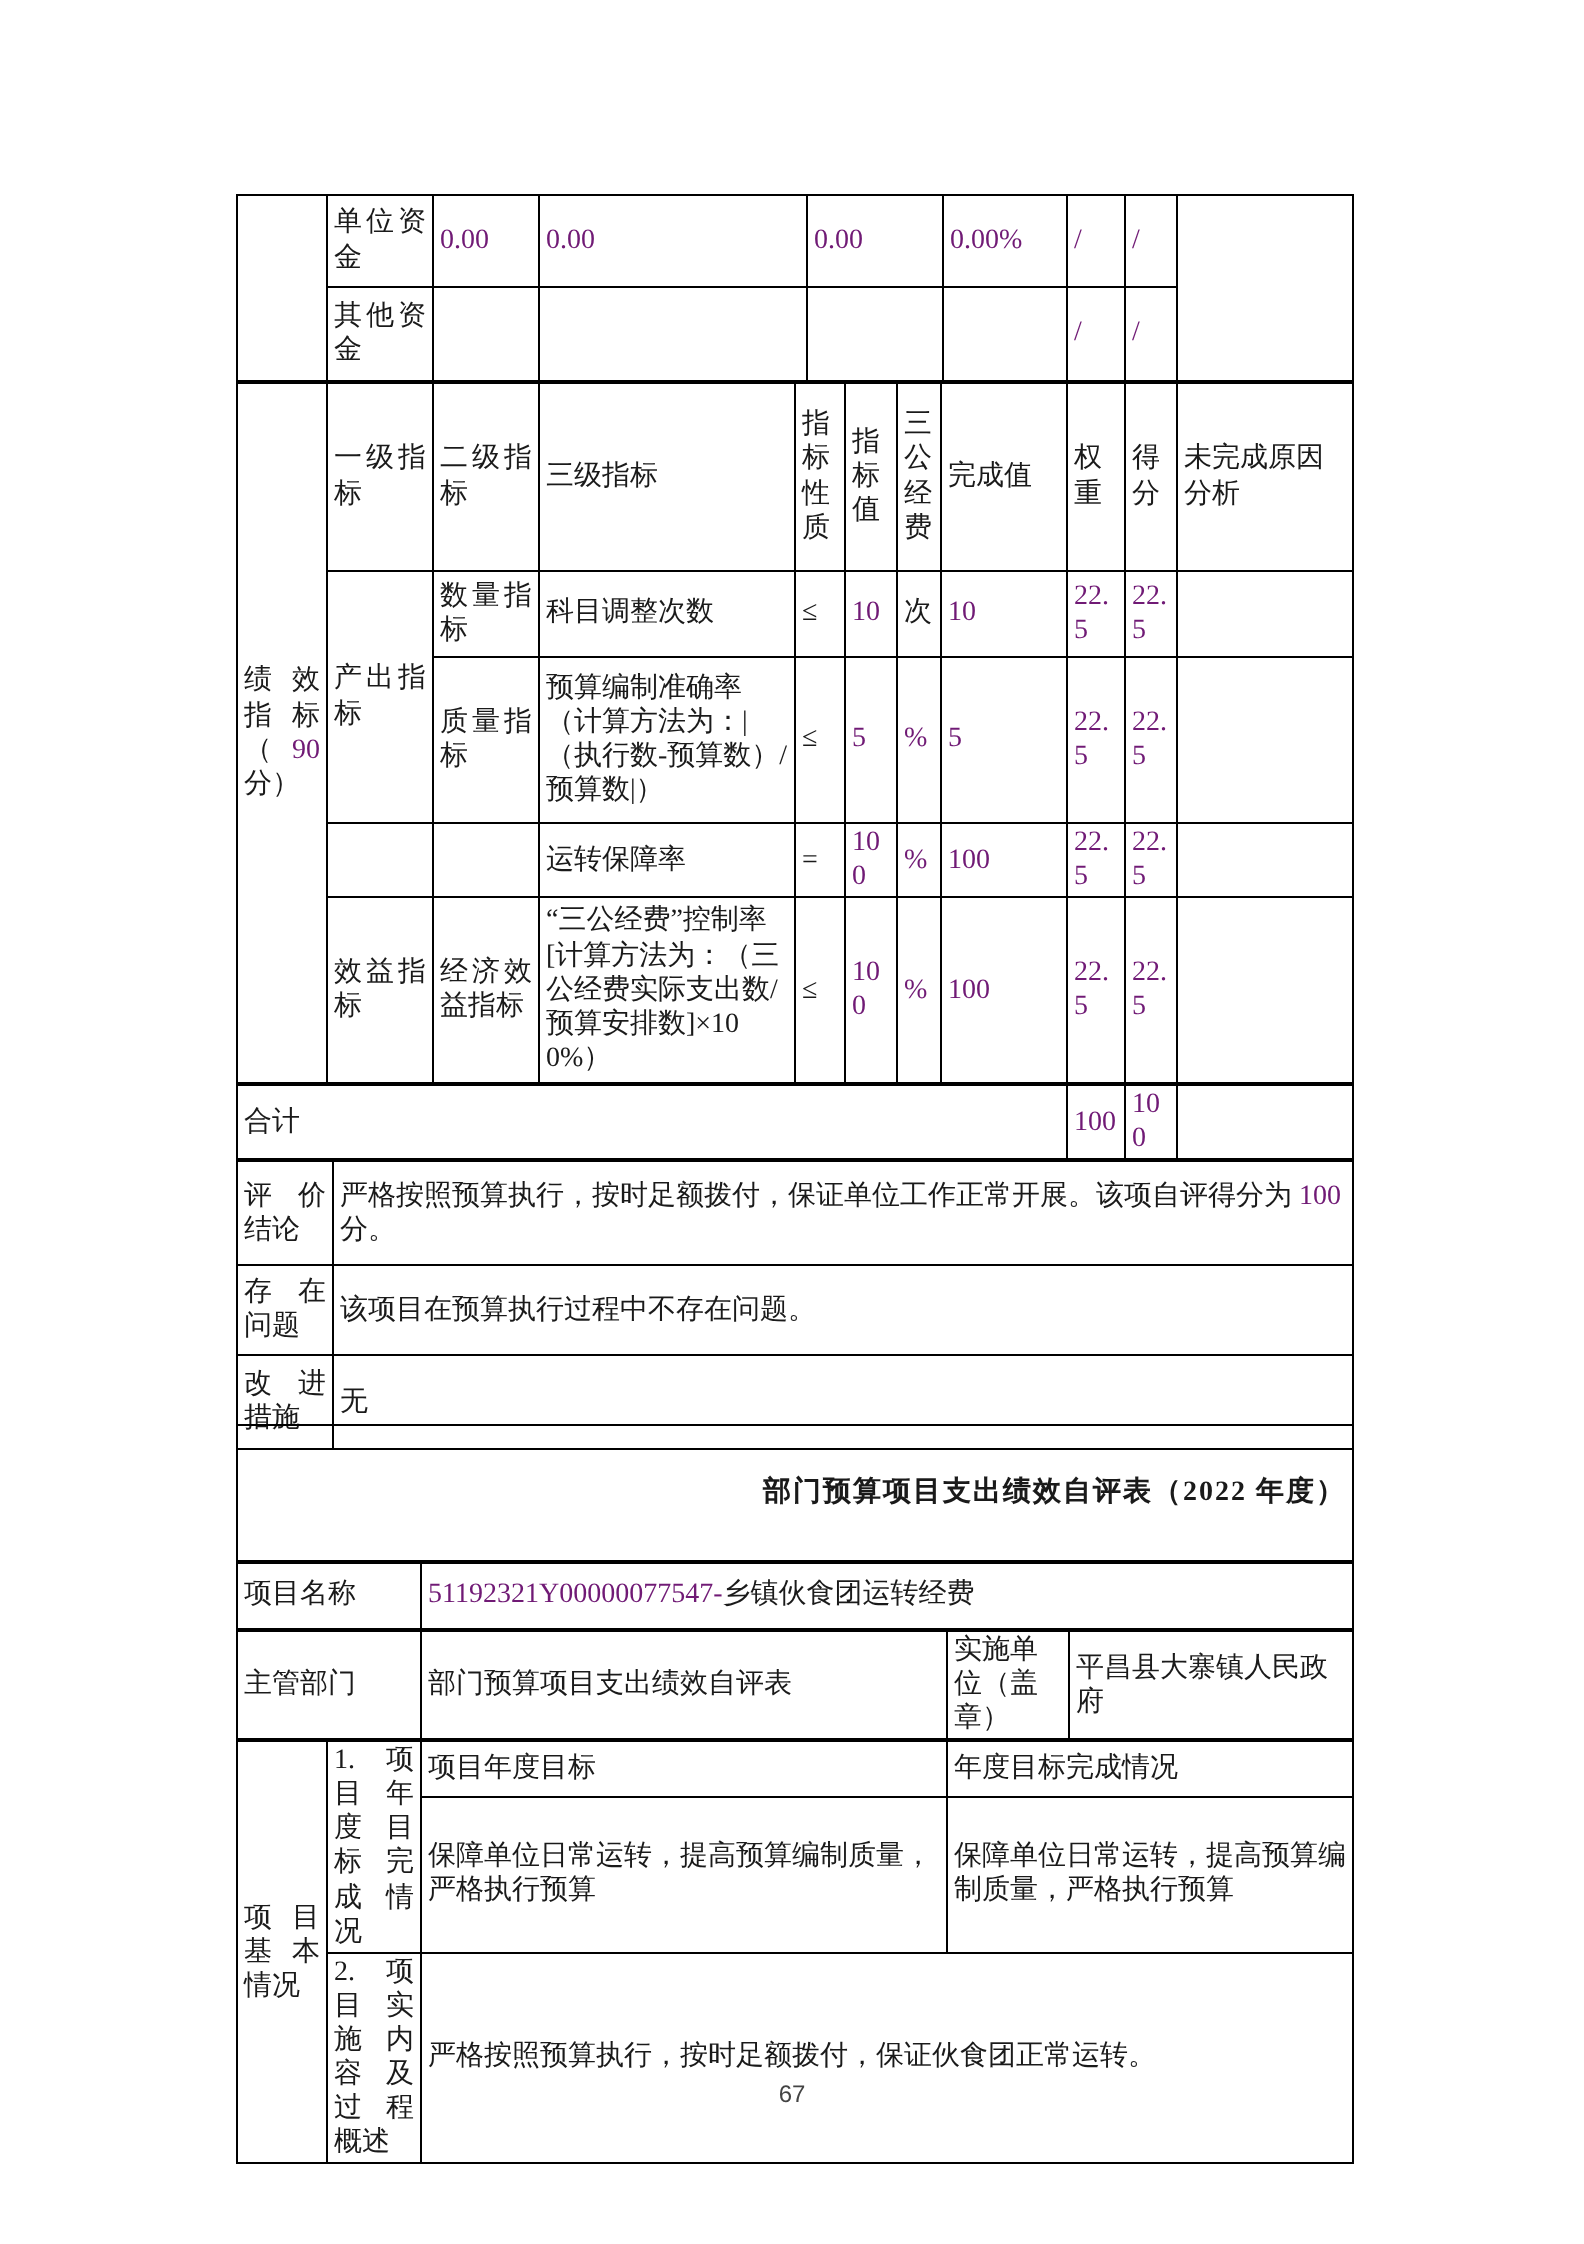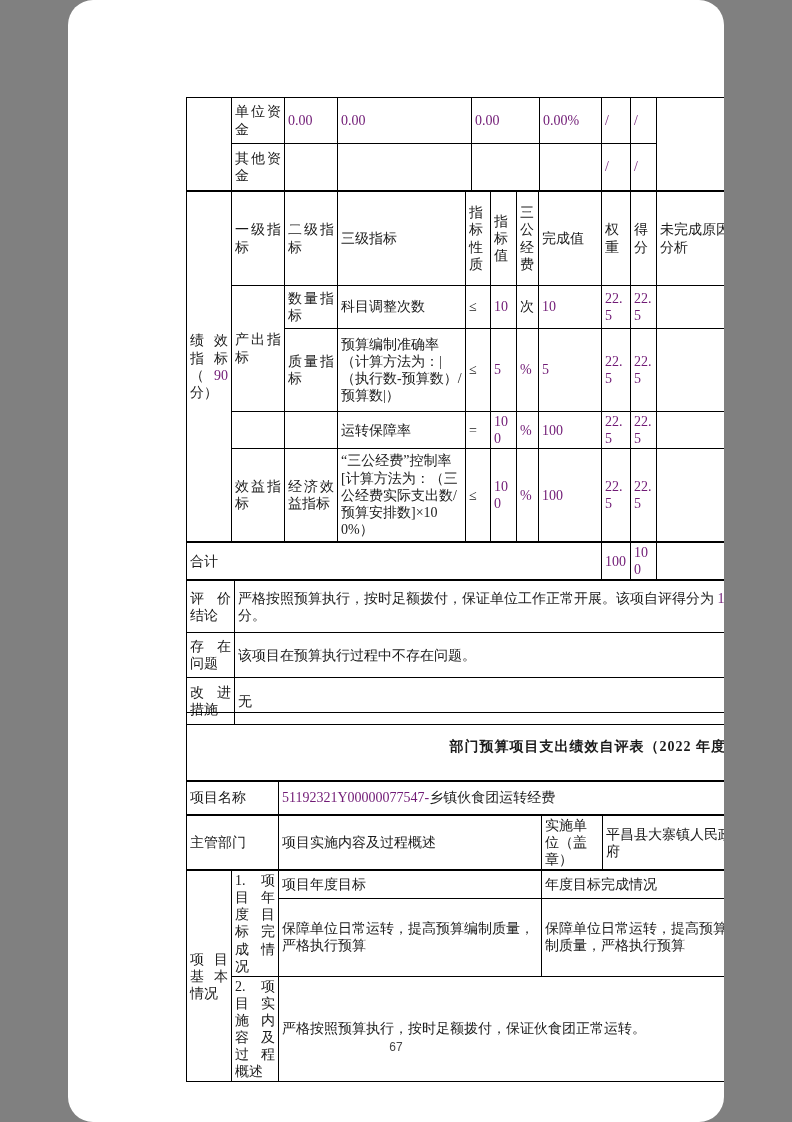--- a/index.html
+++ b/index.html
@@ -1,18 +1,18 @@
 <!DOCTYPE html>
 <html><head>
 <meta charset="utf-8">
 <style>
   html,body{margin:0;padding:0;}
   body{background:#808080;}
-  .page{position:relative;width:656px;height:1122px;background:#ffffff;margin:0 auto;
-        font-family:"Liberation Serif","DejaVu Serif",serif;color:#1a1a1a;overflow:hidden;border-radius:25px;}
+  .page{position:relative;width:792px;height:1122px;background:#ffffff;margin:0 auto;
+        font-family:"Liberation Serif","DejaVu Serif",serif;color:#1a1a1a;overflow:hidden;}
   .sheet{position:absolute;left:118px;}
   .t1{top:97px;}
   .t2{top:712px;}
   table.tbl{border-collapse:collapse;table-layout:fixed;width:558px;}
   table.tbl td{border:1px solid #000;padding:1px 3px;font-size:14px;line-height:1.22;
         vertical-align:middle;word-break:break-all;overflow:hidden;}
   .navy{color:#701a75;}
   .just{text-align:justify;}
   tr.h43>td{height:43px;} tr.h44>td{height:44px;} tr.h91>td{height:91px;}
   tr.h40>td{height:40px;} tr.h80>td{height:80px;} tr.h27>td{height:27px;}
@@ -214,21 +214,21 @@
     <table class="tbl">
       <colgroup>
           <col style="width:92px">
           <col style="width:263px">
           <col style="width:61px">
           <col style="width:142px">
         </colgroup>
       <tbody>
           <tr class="h41">
         <td>主管部门</td>
-        <td>项目实施内容及过程概述</td>
+        <td>部门预算项目支出绩效自评表</td>
         <td>实施单位（盖章）</td>
         <td>平昌县大寨镇人民政府</td>
       </tr>
     </tbody>
       </table>
 
     <table class="tbl">
       <colgroup>
           <col style="width:45px">
           <col style="width:47px">

